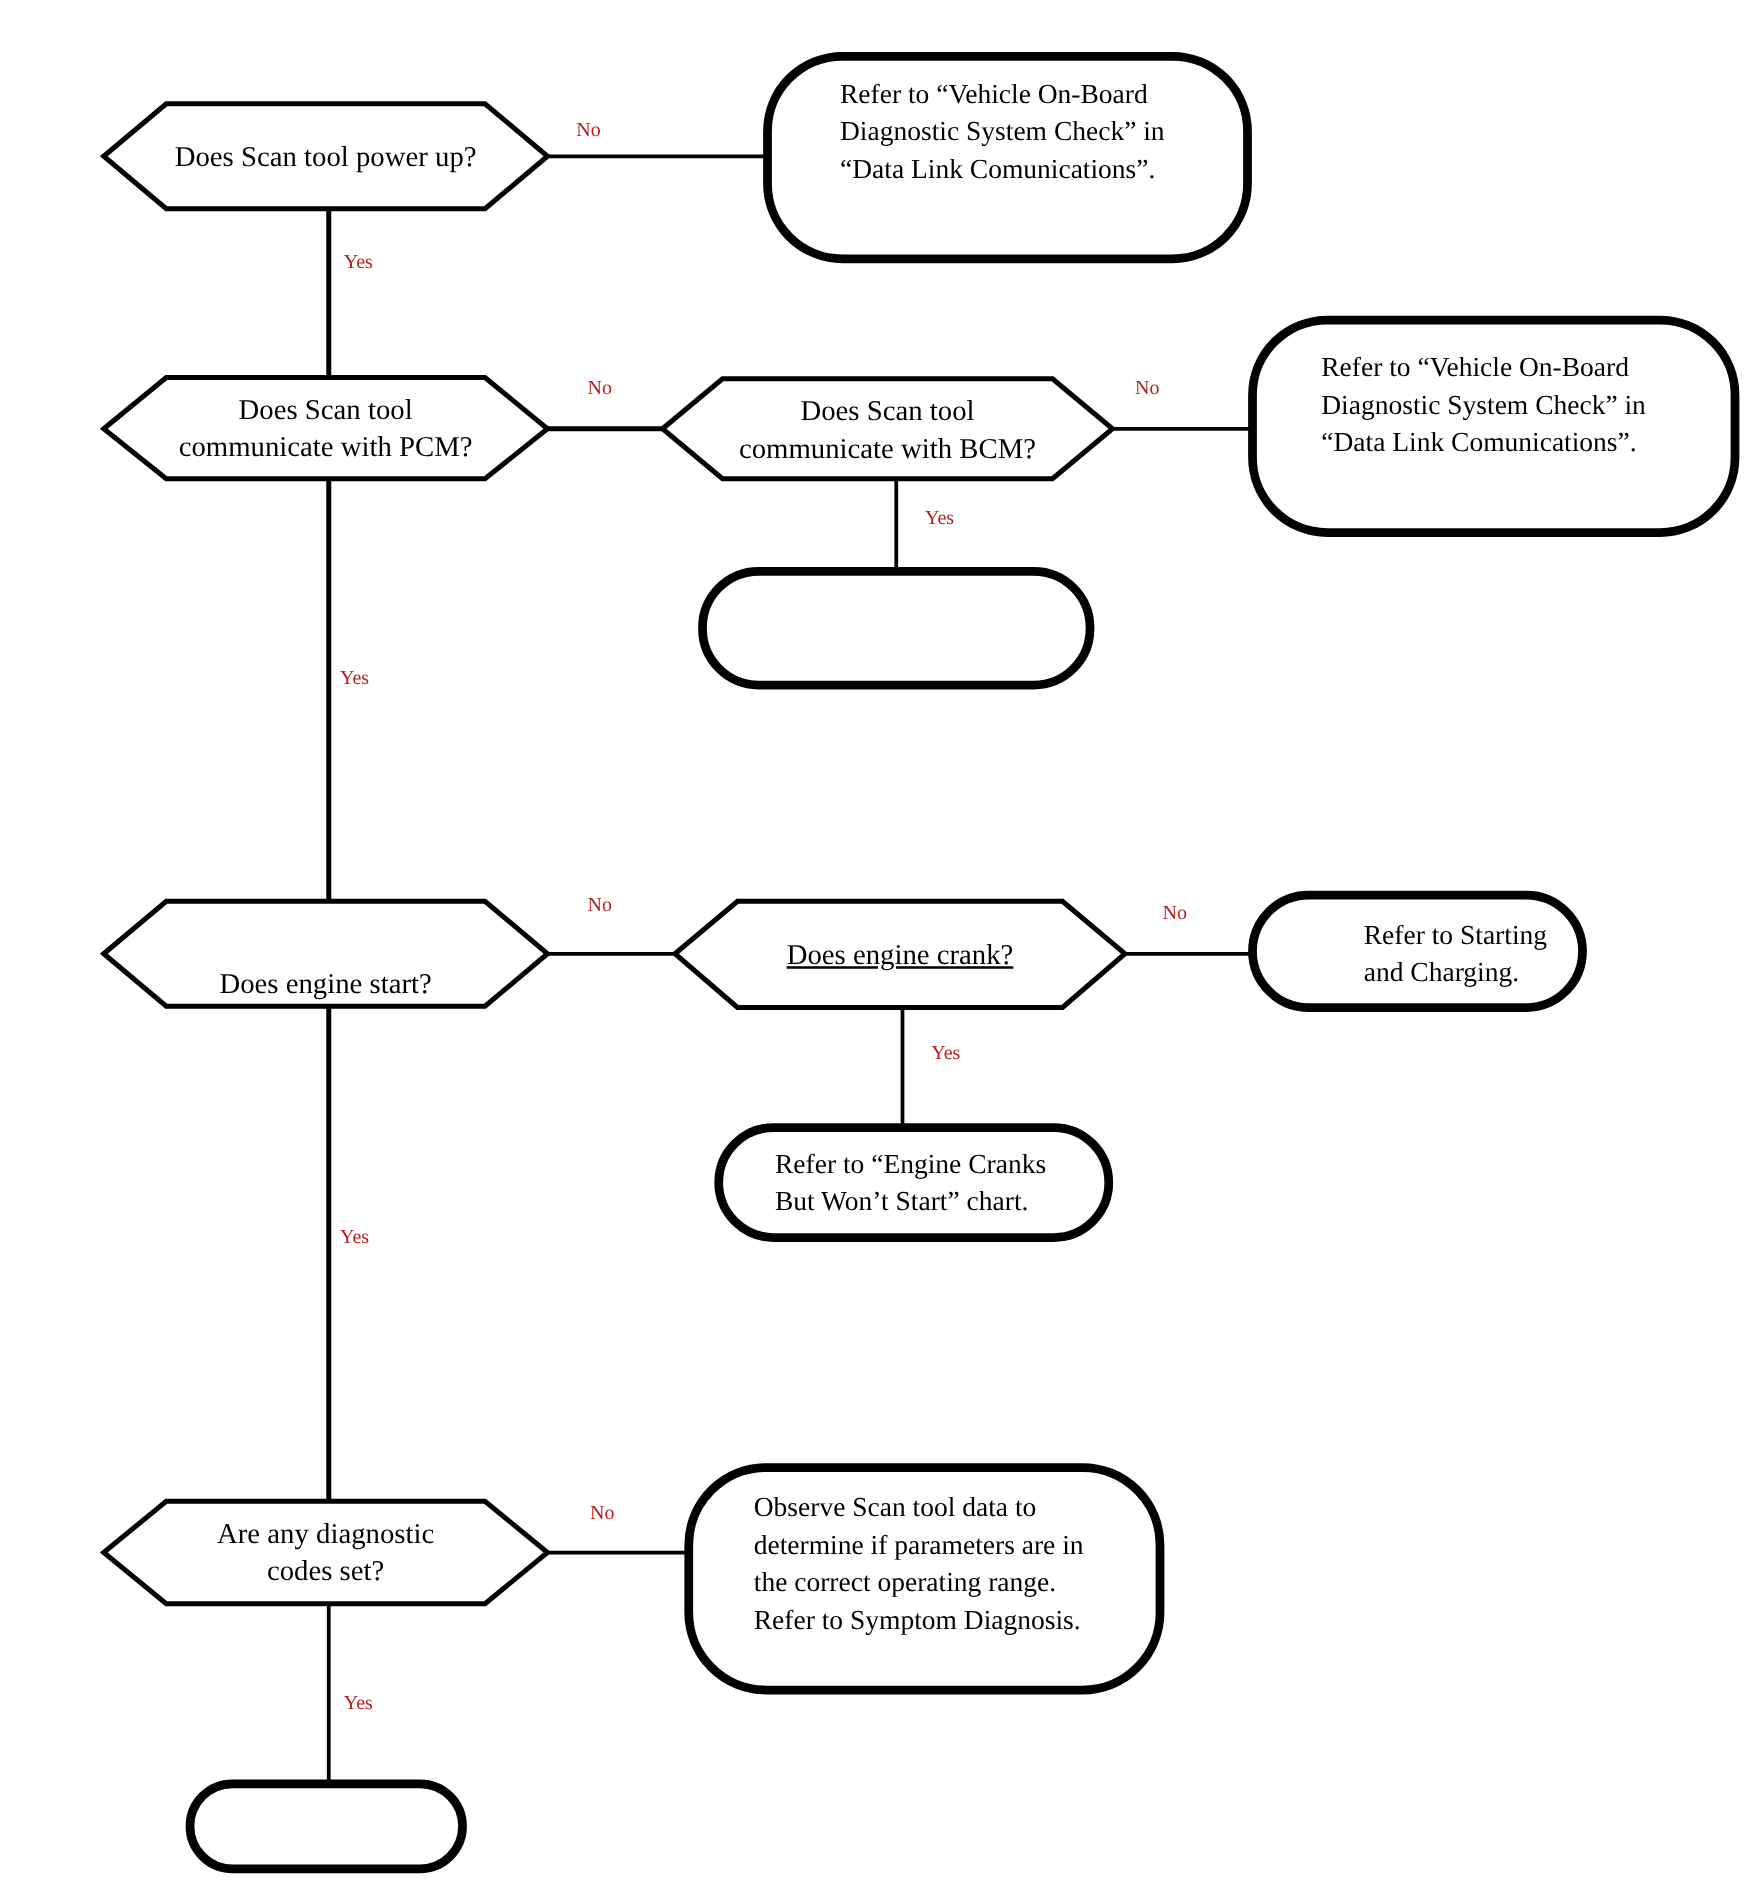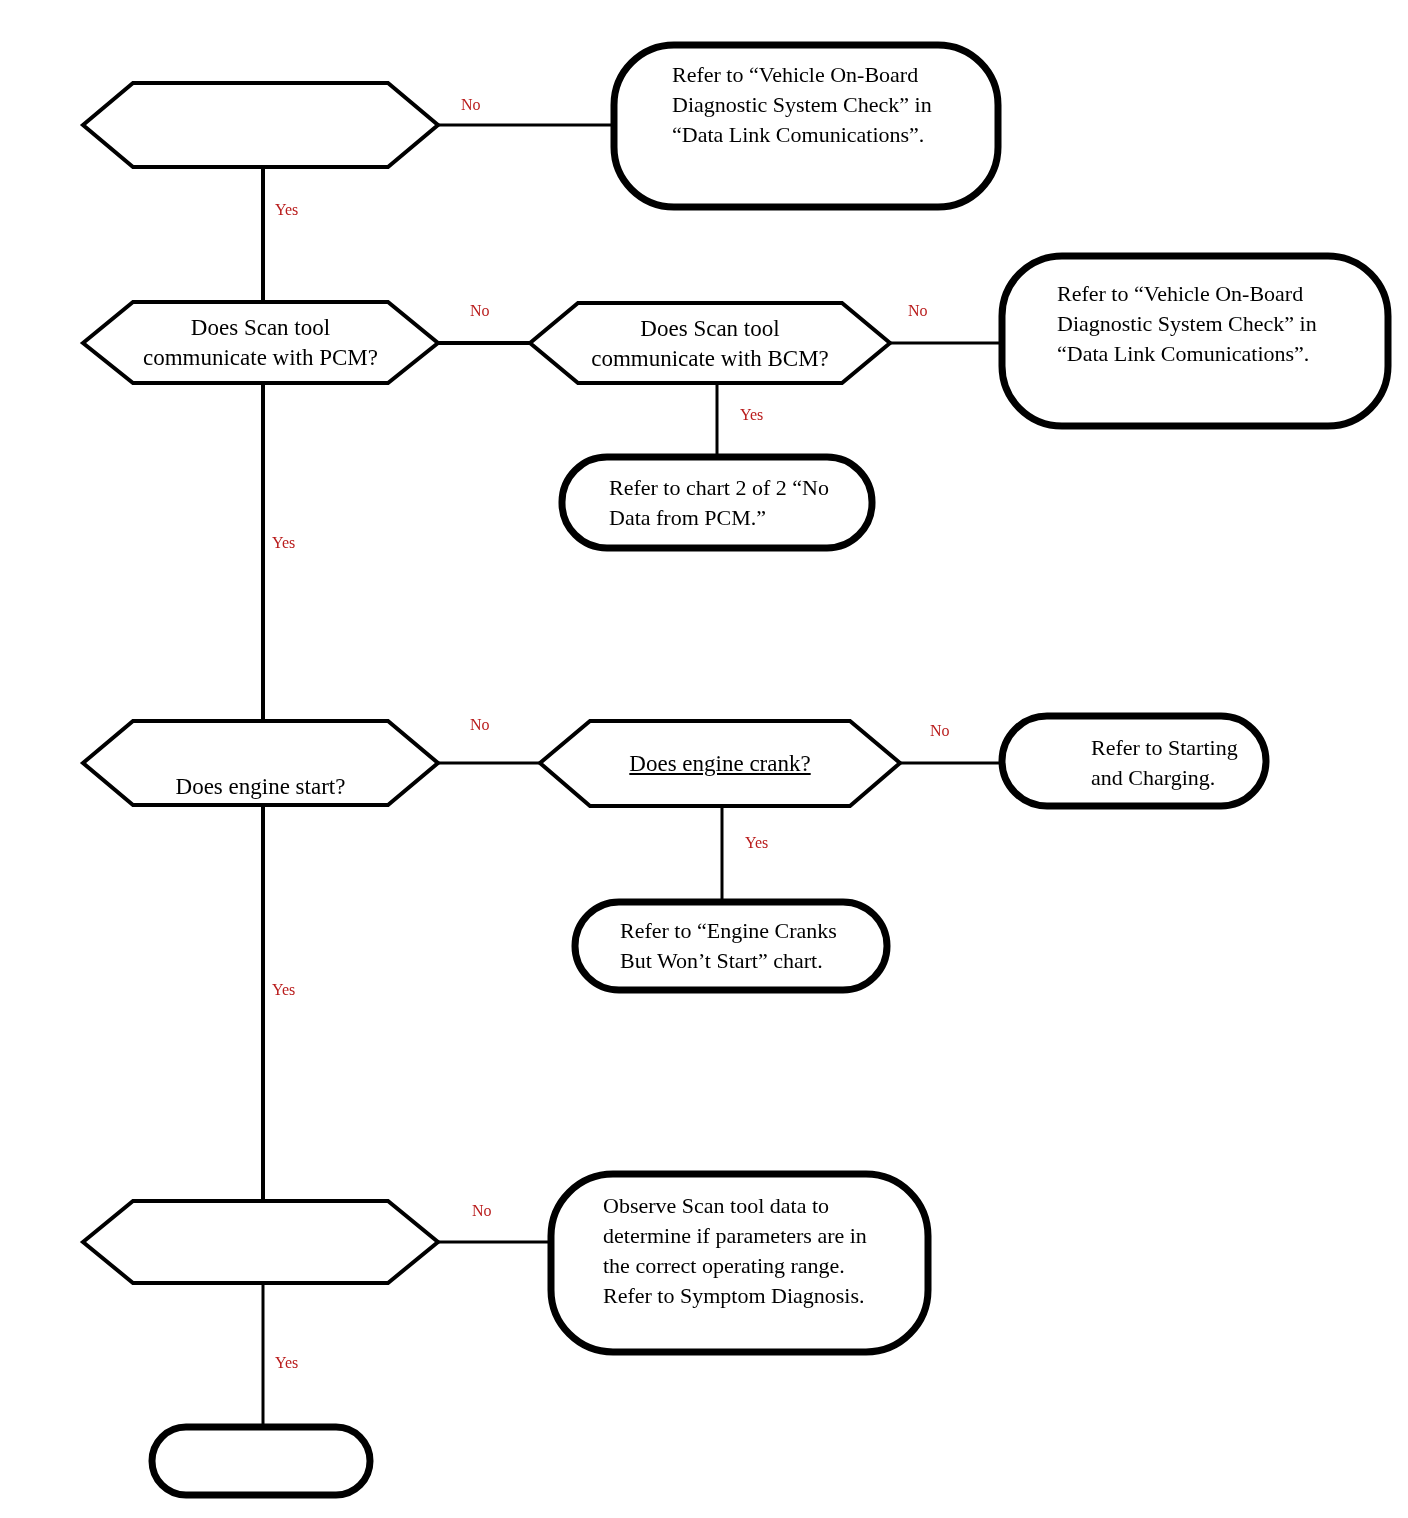--- a/index.html
+++ b/index.html
@@ -100,42 +100,43 @@
       <rect x="614" y="45" width="384" height="162" rx="60" ry="60"></rect>
       <rect x="1002" y="256" width="386" height="170" rx="60" ry="60"></rect>
       <rect x="562" y="457" width="310" height="91" rx="45" ry="45"></rect>
       <rect x="1002" y="716" width="264" height="90" rx="45" ry="45"></rect>
       <rect x="575" y="902" width="312" height="88" rx="44" ry="44"></rect>
       <rect x="551" y="1174" width="377" height="178" rx="62" ry="62"></rect>
       <rect x="152" y="1427" width="218" height="68" rx="34" ry="34"></rect>
     </g>
   </svg>
 
+  <div class="node-text hex-label" style="left:93px; top:111px; width:335px;">Does Scan tool power up?</div>
 
   <div class="node-text hex-label" style="left:93px; top:313px; width:335px;">Does Scan tool
 communicate with PCM?</div>
 
   <div class="node-text hex-label" style="left:540px; top:314px; width:340px;">Does Scan tool
 communicate with BCM?</div>
 
   <div class="node-text hex-label" style="left:93px; top:772px; width:335px;">Does engine start?</div>
 
   <div class="node-text hex-label" style="left:550px; top:749px; width:340px;text-decoration:underline;">Does engine crank?</div>
 
+  <div class="node-text hex-label" style="left:93px; top:1212px; width:335px;">Are any diagnostic
+codes set?</div>
 
   <div class="node-text term-label" style="left:672px; top:60px; width:320px;">Refer to “Vehicle On-Board
 Diagnostic System Check” in
 “Data Link Comunications”.</div>
 
   <div class="node-text term-label" style="left:1057px; top:279px; width:330px;">Refer to “Vehicle On-Board
 Diagnostic System Check” in
 “Data Link Comunications”.</div>
 
-  <div class="node-text term-label" style="left:609px; top:473px; width:270px;">Refer to chart 2 of 2 “No
-Data from PCM.”</div>
 
   <div class="node-text term-label" style="left:1047px; top:733px; width:225px;margin-left:44px;">Refer to Starting
 and Charging.</div>
 
   <div class="node-text term-label" style="left:620px; top:916px; width:275px;">Refer to “Engine Cranks
 But Won’t Start” chart.</div>
 
   <div class="node-text term-label" style="left:603px; top:1191px; width:325px;">Observe Scan tool data to
 determine if parameters are in
 the correct operating range.

